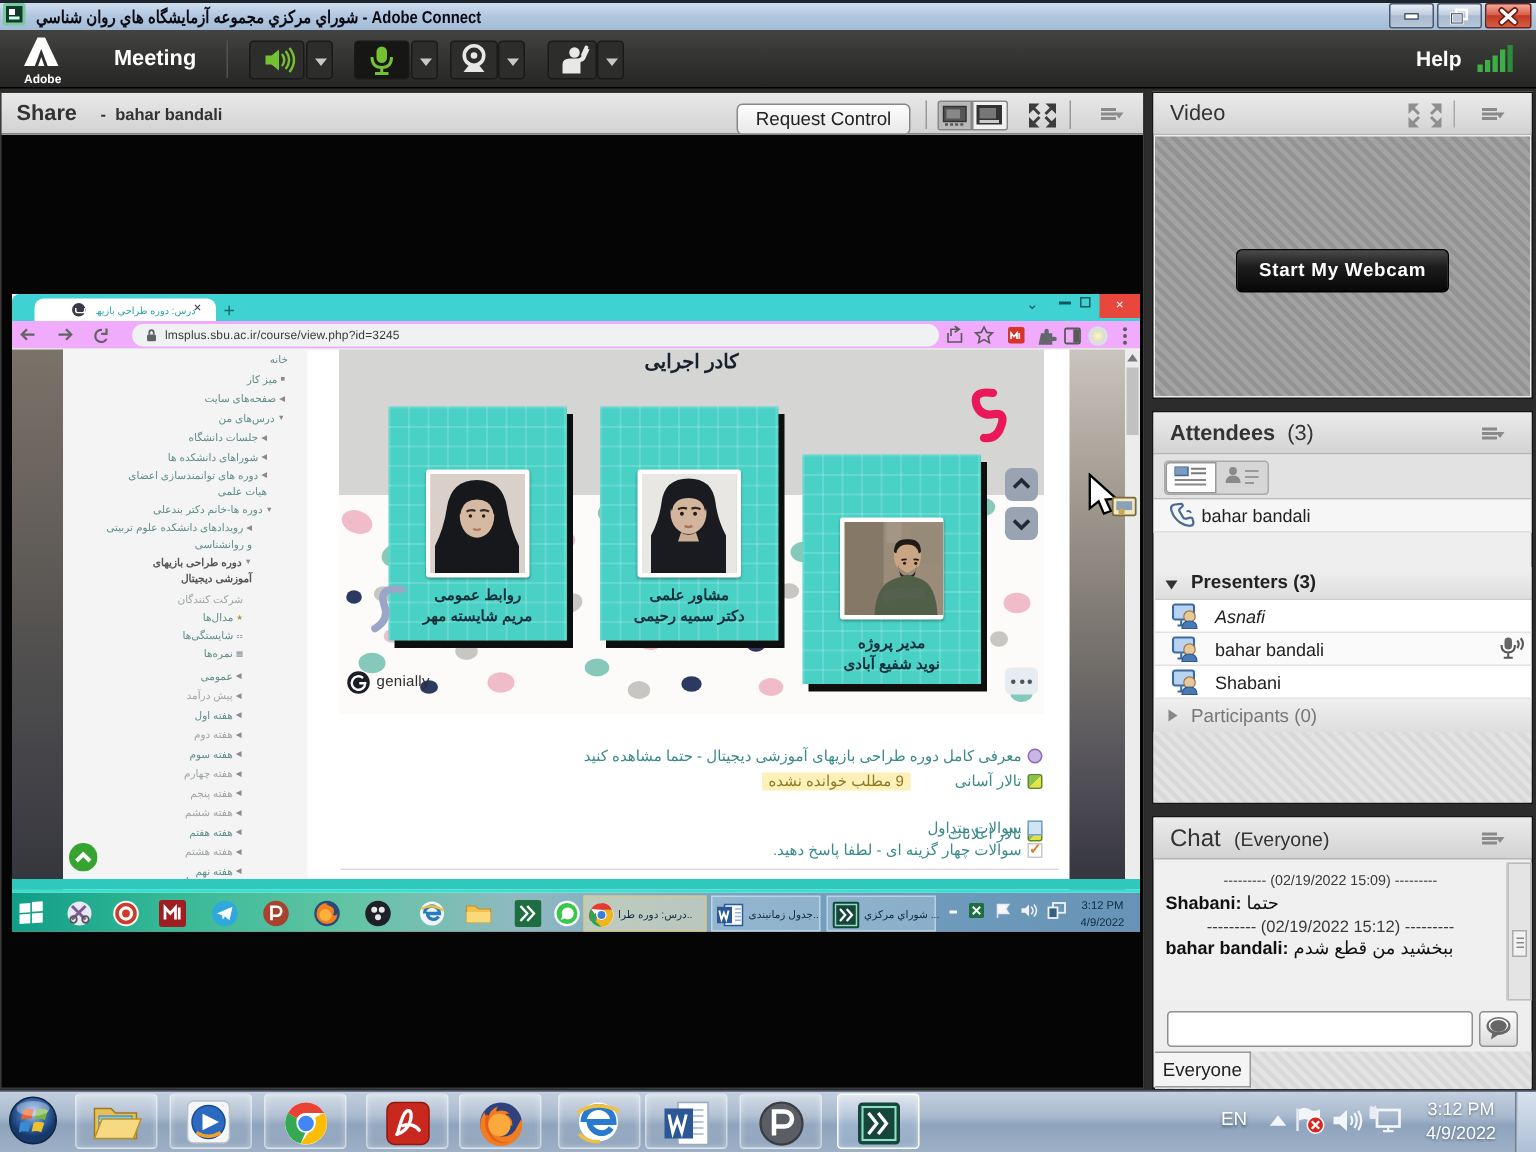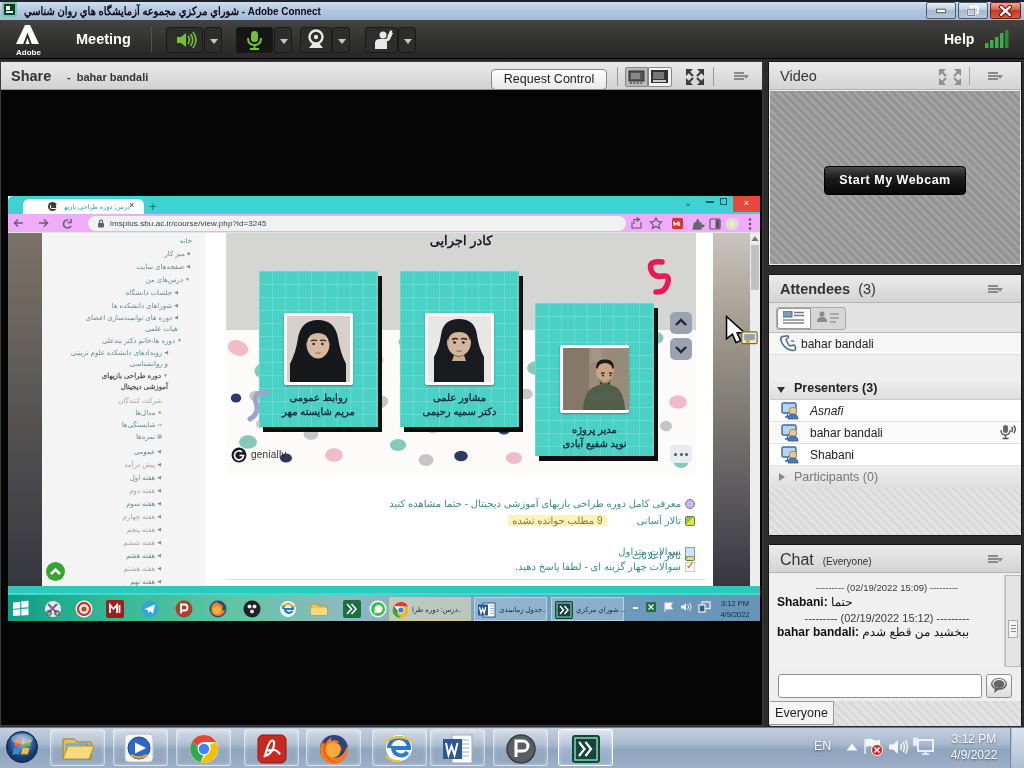--- a/index.html
+++ b/index.html
@@ -688,21 +688,21 @@
       </div>
     <div class="abs atthdr" style="top:191px;height:22px;">
         <span class="tri-r"></span>
         <span style="position:absolute;left:24px;top:4px;">Participants (0)</span>
       </div>
     <div class="abs stripe-lt" style="left:0;top:213px;width:252px;height:47px;"></div>
   </div>
   
   <div class="abs pod" id="chatpod">
     <div class="podhead"></div>
-    <div class="podtitle" style="font-size:16px;">Chat&nbsp;&nbsp;<span style="font-size:10px">(Everyone)</span></div>
+    <div class="podtitle" style="font-size:16px;">Chat&nbsp;&nbsp;<span style="font-size:13px">(Everyone)</span></div>
     <div class="abs hamb" style="left:219px;top:10px;">
         <i style="top:0"></i>
         <i style="top:3px"></i>
         <i style="top:6px"></i>
       </div>
     <div id="chatbody">
       <div style="position:absolute;left:0;top:7px;width:100%;text-align:center;font-size:9.5px;color:#3a3a3a;">--------- (02/19/2022 15:09) ---------</div>
       <div style="position:absolute;left:7px;top:20px;font-size:12px;color:#111;"><b>Shabani:</b> حتما</div>
       <div style="position:absolute;left:0;top:37px;width:100%;text-align:center;font-size:11px;color:#3a3a3a;">--------- (02/19/2022 15:12) ---------</div>
       <div style="position:absolute;left:7px;top:50px;font-size:12px;color:#111;"><b>bahar bandali:</b> ببخشید من قطع شدم</div>

